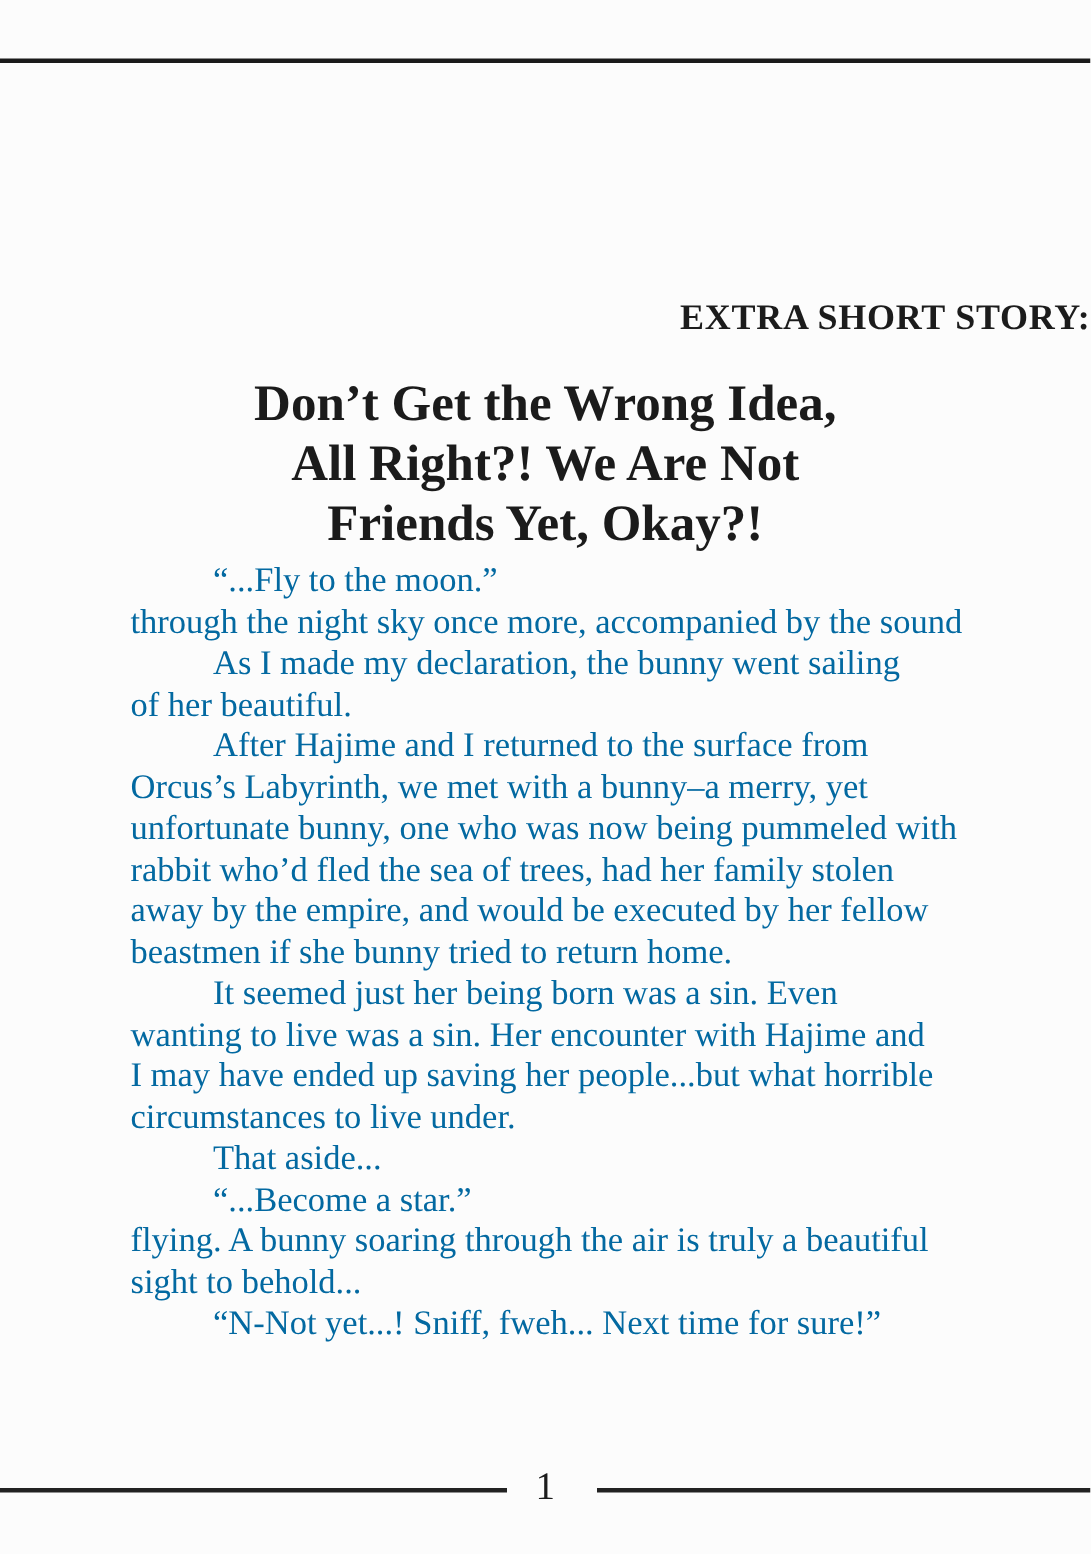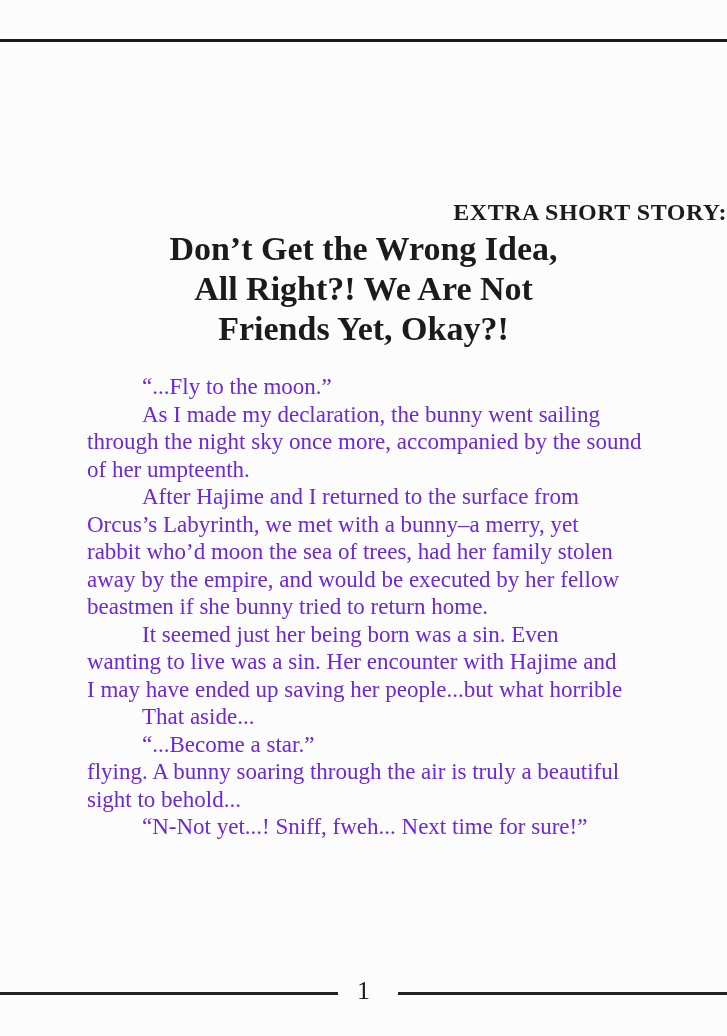--- a/index.html
+++ b/index.html
@@ -33,37 +33,37 @@
     width: 727px;
     text-align: right;
     font-weight: bold;
     font-size: 24px;
     line-height: 28px;
     letter-spacing: 0.5px;
     color: #1c1c1c;
   }
   .title {
     position: absolute;
-    top: 229px;
+    top: 250px;
     left: 0;
     width: 727px;
     text-align: center;
     font-weight: bold;
     font-size: 34px;
     line-height: 40px;
     color: #1b1b1b;
   }
   .story-body {
     position: absolute;
     top: 373px;
     left: 87px;
     width: 572px;
     font-size: 23px;
     line-height: 27.5px;
-    color: #6d28d9;
+    color: #0369a1;
   }
   .line {
     white-space: nowrap;
     height: 27.5px;
   }
   .line.indent {
     padding-left: 55px;
   }
   .footer {
     position: absolute;
@@ -102,33 +102,35 @@
 
   <div class="title">
     <div class="title-line">Don’t Get the Wrong Idea,</div>
     <div class="title-line">All Right?! We Are Not</div>
     <div class="title-line">Friends Yet, Okay?!</div>
   </div>
 
   <div class="story-body">
     <div class="line indent">“...Fly to the moon.”</div>
 
+    <div class="line">through the night sky once more, accompanied by the sound</div>
     <div class="line indent">As I made my declaration, the bunny went sailing</div>
-    <div class="line">through the night sky once more, accompanied by the sound</div>
-    <div class="line">of her umpteenth.</div>
+    <div class="line">of her beautiful.</div>
 
     <div class="line indent">After Hajime and I returned to the surface from</div>
     <div class="line">Orcus’s Labyrinth, we met with a bunny–a merry, yet</div>
-    <div class="line">rabbit who’d moon the sea of trees, had her family stolen</div>
+    <div class="line">unfortunate bunny, one who was now being pummeled with</div>
+    <div class="line">rabbit who’d fled the sea of trees, had her family stolen</div>
     <div class="line">away by the empire, and would be executed by her fellow</div>
     <div class="line">beastmen if she bunny tried to return home.</div>
 
     <div class="line indent">It seemed just her being born was a sin. Even</div>
     <div class="line">wanting to live was a sin. Her encounter with Hajime and</div>
     <div class="line">I may have ended up saving her people...but what horrible</div>
+    <div class="line">circumstances to live under.</div>
 
     <div class="line indent">That aside...</div>
 
     <div class="line indent">“...Become a star.”</div>
 
     <div class="line">flying. A bunny soaring through the air is truly a beautiful</div>
     <div class="line">sight to behold...</div>
 
     <div class="line indent">“N-Not yet...! Sniff, fweh... Next time for sure!”</div>
   </div>

